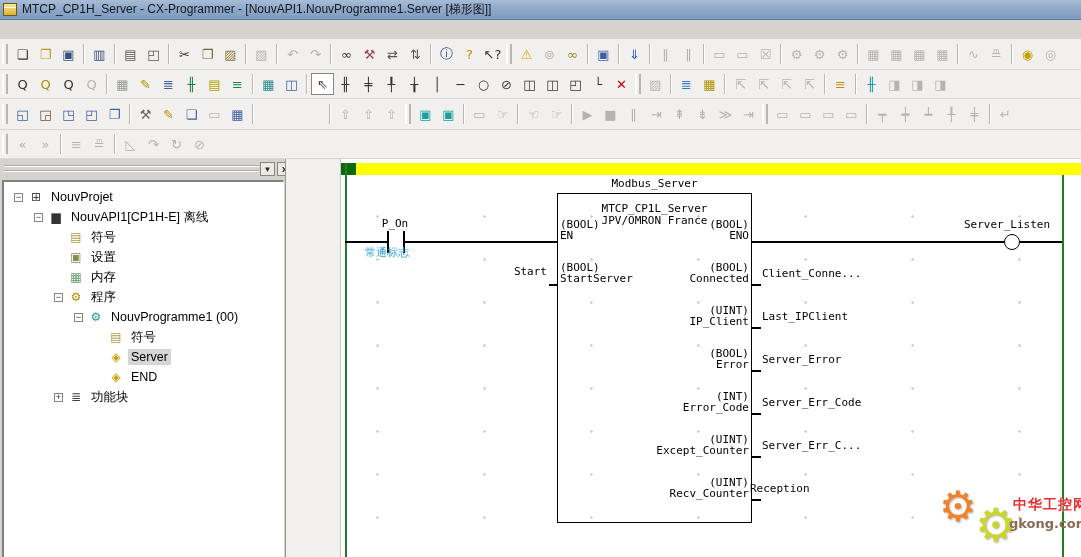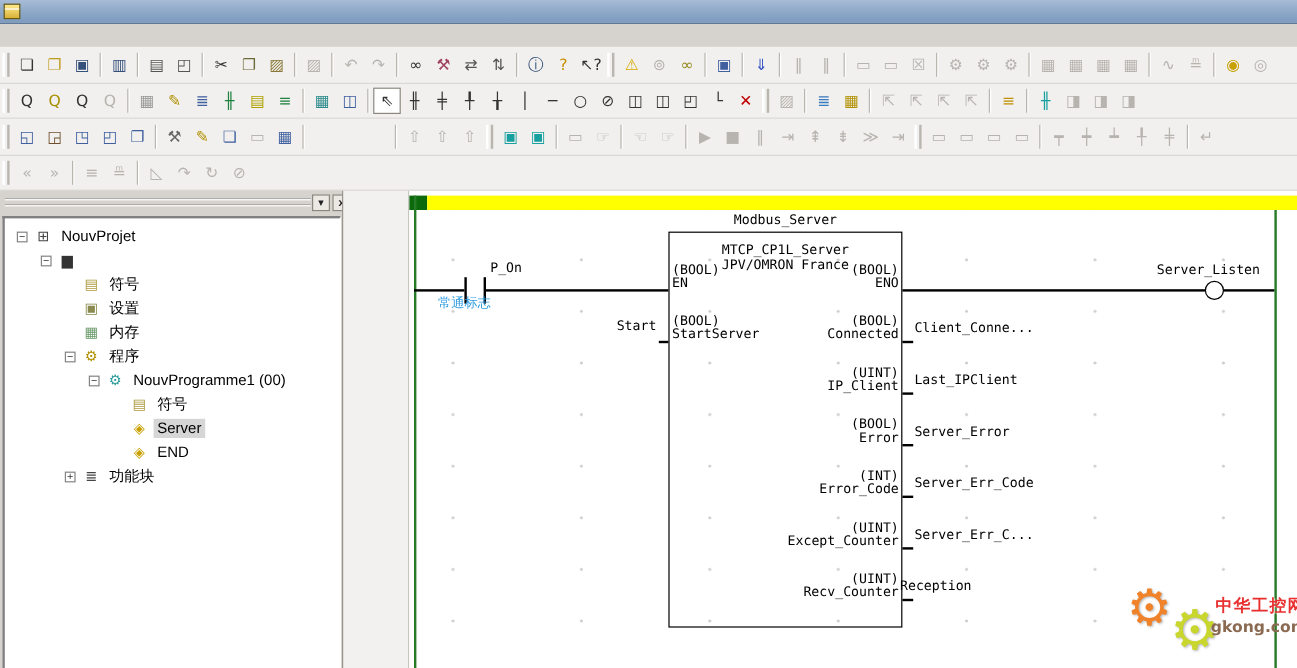--- a/index.html
+++ b/index.html
@@ -88,20 +88,21 @@
     text-shadow:1px 1px 1px rgba(255,255,255,.8); letter-spacing:1px; white-space:nowrap; }
   #wm-line2 { left:668px; top:357px; font:bold 13px "DejaVu Sans",sans-serif; color:#8b6a52; white-space:nowrap; }
 </style>
 </head>
 <body>
 
 <div id="window">
 
   <div id="titlebar">
     <span id="app-icon"></span>
+    <span id="title-text">MTCP_CP1H_Server - CX-Programmer - [NouvAPI1.NouvProgramme1.Server [梯形图]]</span>
   </div>
 
 
   <div id="tb1" class="tbrow">
       <div class="grip"></div>
       <div class="tbicon">❏</div>
       <div class="tbicon" style="color: rgb(192, 154, 32);">❐</div>
       <div class="tbicon" style="color: rgb(53, 80, 122);">▣</div>
       <div class="tbsep"></div>
       <div class="tbicon" style="color: rgb(53, 80, 122);">▥</div>
@@ -283,20 +284,21 @@
 
     <div id="tree">
         <div class="titem" style="padding-left: 10px;">
           <span class="tbox">−</span>
           <span class="ticon" style="color: rgb(68, 68, 68);">⊞</span>
           <span class="tlabel">NouvProjet</span>
         </div>
         <div class="titem" style="padding-left: 30px;">
           <span class="tbox">−</span>
           <span class="ticon" style="color: rgb(51, 51, 51);">▆</span>
+          <span class="tlabel">NouvAPI1[CP1H-E] 离线</span>
         </div>
         <div class="titem" style="padding-left: 50px;">
           <span class="tspacer"></span>
           <span class="ticon" style="color: rgb(176, 154, 64);">▤</span>
           <span class="tlabel">符号</span>
         </div>
         <div class="titem" style="padding-left: 50px;">
           <span class="tspacer"></span>
           <span class="ticon" style="color: rgb(138, 138, 80);">▣</span>
           <span class="tlabel">设置</span>
@@ -343,21 +345,21 @@
     <div id="ladder">
       <div id="rung-sel-square" class="abs"></div>
       <div id="rung-sel-bar" class="abs"></div>
       <div id="rail-left" class="abs"></div>
       <div id="rail-right" class="abs"></div>
 
       <div class="abs wire" style="left:4px;top:82px;width:42px;"></div>
       <div class="abs cbar" style="left:46px;"></div>
       <div class="abs cbar" style="left:62px;"></div>
       <div class="abs wire" style="left:64px;top:82px;width:152px;"></div>
-      <div class="abs llabel" style="left:14px;top:59px;width:80px;text-align:right;">P_On</div>
+      <div class="abs llabel" style="left:14px;top:59px;width:80px;text-align:center;">P_On</div>
       <div class="abs comment-blue" style="left:24px;top:87px;">常通标志</div>
 
       <div id="fb-rect" class="abs"></div>
       <div class="abs llabel" style="left:216px;top:19px;width:195px;text-align:center;">Modbus_Server</div>
       <div class="abs llabel" style="left:216px;top:44px;width:195px;text-align:center;">MTCP_CP1L_Server</div>
       <div class="abs llabel" style="left:216px;top:56px;width:195px;text-align:center;">JPV/OMRON France</div>
       <div id="fb-pins">
           <div class="abs llabel" style="left: 219px; top: 60px;">(BOOL)</div>
           <div class="abs llabel" style="left: 219px; top: 71px;">EN</div>
           <div class="abs llabel" style="left: 219px; top: 103px;">(BOOL)</div>

